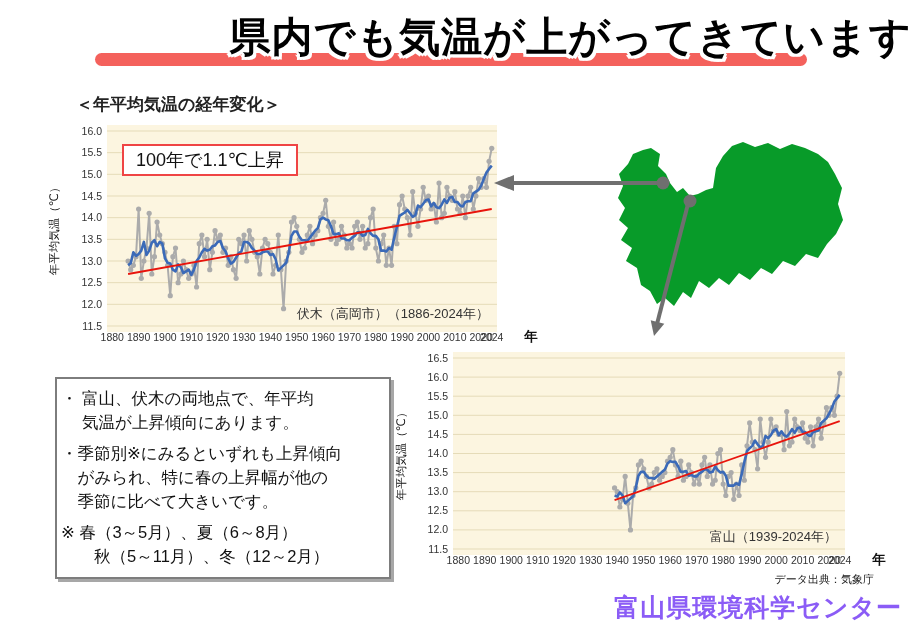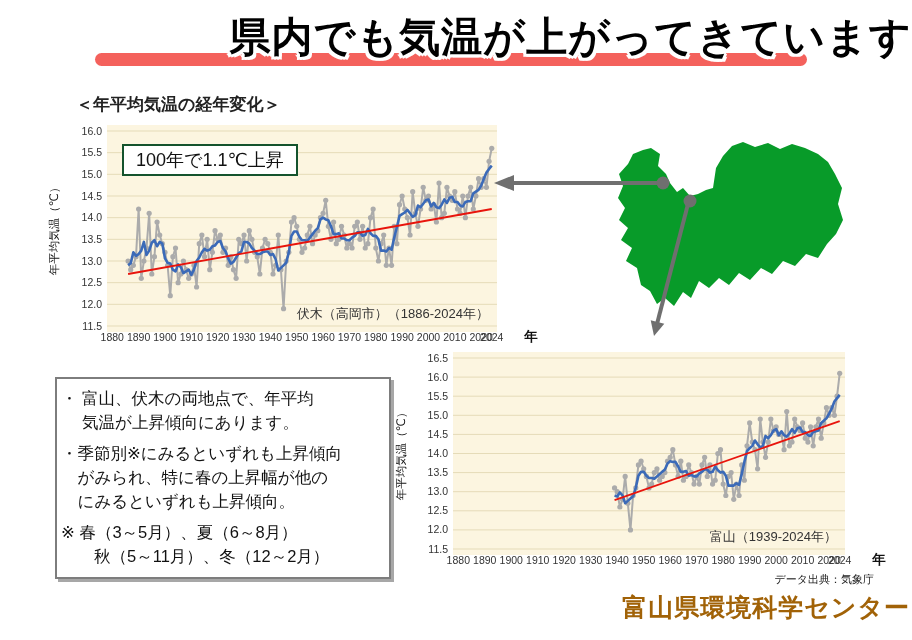--- a/index.html
+++ b/index.html
@@ -12,33 +12,33 @@
     font-size:41px;font-weight:bold;color:#000;letter-spacing:1px;
     text-shadow:-3px -3px 0 #fff,3px -3px 0 #fff,-3px 3px 0 #fff,3px 3px 0 #fff,
                 0 -3px 0 #fff,0 3px 0 #fff,-3px 0 0 #fff,3px 0 0 #fff;}
 
   .section-heading{position:absolute;left:76px;top:93px;font-size:17px;font-weight:600;color:#222;}
 
   .chart-host{position:absolute;}
   #chart1{left:46px;top:118px;width:520px;height:235px;}
   #chart2{left:395px;top:345px;width:525px;height:235px;}
 
-  .annotation{position:absolute;left:76px;top:26px;background:#fff;border:2px solid #14532d;
+  .annotation{position:absolute;left:76px;top:26px;background:#fff;border:2px solid #ef4444;
     padding:2px 12px;font-size:18px;color:#111;white-space:nowrap;}
 
   .map-layer{position:absolute;left:480px;top:128px;width:432px;height:212px;pointer-events:none;}
 
   .note-box{position:absolute;left:55px;top:377px;width:336px;box-sizing:border-box;
     border:2px solid #7d7d7d;box-shadow:3px 3px 0 rgba(60,60,60,.45);
     padding:8px 10px 9px 4px;background:#fff;}
   .note-line{font-size:16.5px;line-height:1.45;color:#111;white-space:nowrap;}
   .note-line.group-start{margin-top:7px;}
 
   .data-source{position:absolute;right:38px;top:572px;font-size:11px;color:#222;}
-  .org-name{position:absolute;right:2px;top:591px;font-size:25px;font-weight:bold;color:#a16207;letter-spacing:1px;}
+  .org-name{position:absolute;right:10px;top:591px;font-size:25px;font-weight:bold;color:#8b5cf6;letter-spacing:1px;}
 
   svg text{font-family:"Liberation Sans","DejaVu Sans",sans-serif;}
 </style>
 </head>
 <body>
 
 <div class="page">
 
   <div class="title-bar" style="background:#f4615c;"></div>
   <h1 class="page-title">県内でも気温が上がってきています</h1>
@@ -379,21 +379,21 @@
     <polygon points="174,208 170.7,192.2 184.3,195.8" fill="#6f6f6f"></polygon>
     <circle cx="183" cy="55" r="6.5" fill="#6f6f6f"></circle>
     <circle cx="210" cy="73" r="6.5" fill="#6f6f6f"></circle>
   </svg>
 
   <div class="note-box">
     <div class="note-line">・ 富山、伏木の両地点で、年平均</div>
     <div class="note-line">　 気温が上昇傾向にあります。</div>
     <div class="note-line group-start">・季節別※にみるといずれも上昇傾向</div>
     <div class="note-line">　がみられ、特に春の上昇幅が他の</div>
-    <div class="note-line">　にみるといずれも上昇傾向。</div>
+    <div class="note-line">　季節に比べて大きいです。</div>
     <div class="note-line group-start">※ 春（3～5月）、夏（6～8月）</div>
     <div class="note-line">　　秋（5～11月）、冬（12～2月）</div>
   </div>
 
   <div class="data-source">データ出典：気象庁</div>
   <div class="org-name">富山県環境科学センター</div>
 
 </div>
 
 </body></html>

